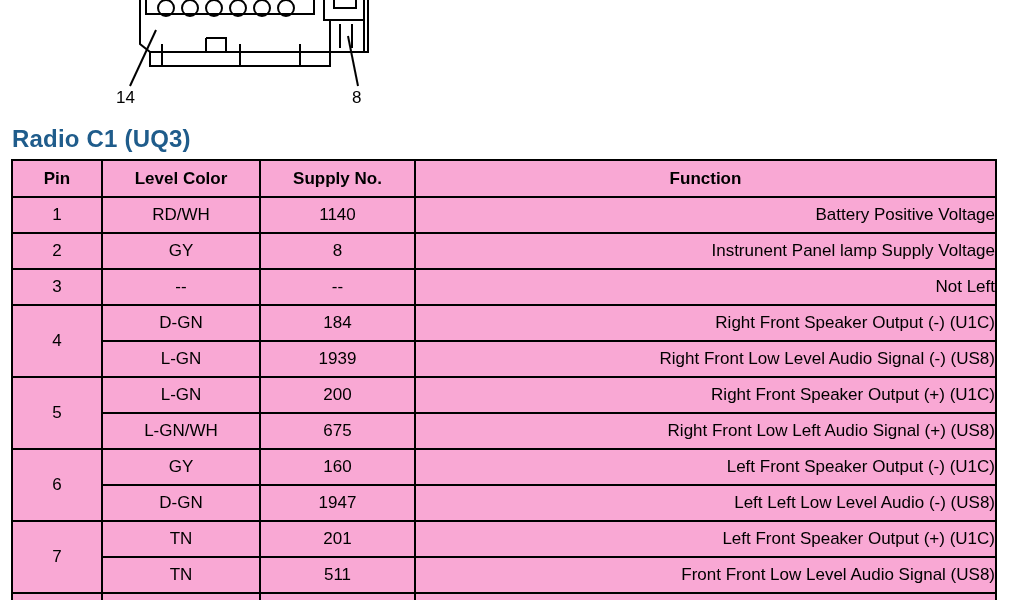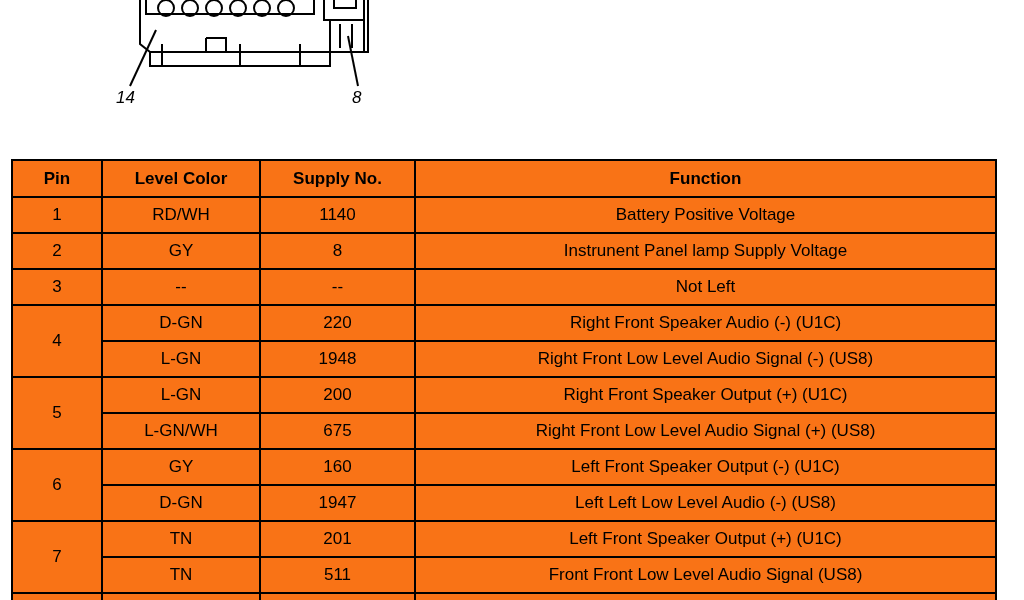--- a/index.html
+++ b/index.html
@@ -20,21 +20,20 @@
     height: 600px;
   }
 
   
   .diagram {
     position: absolute;
     left: 0;
     top: 0;
     width: 1024px;
     height: 112px;
-    font-style: italic;
   }
   .diag-svg { display: block; }
 
   .callout-label {
     position: absolute;
     font-size: 17px;
     font-family: "Liberation Sans", sans-serif;
     color: #000;
     line-height: 1;
   }
@@ -67,37 +66,37 @@
   }
   table.pinout th,
   table.pinout td {
     border: 2px solid #000000;
     font-size: 17px;
     font-family: "Liberation Sans", sans-serif;
     color: #000;
     padding: 0;
     height: 34px;
     vertical-align: middle;
-    background: #f97316;
+    background: #f9a8d4;
   }
   table.pinout thead th {
     font-weight: bold;
     text-align: center;
     height: 35px;
   }
   col.c-pin     { width: 90px; }
   col.c-wire    { width: 158px; }
   col.c-circuit { width: 155px; }
   col.c-func    { width: 581px; }
 
   td.pin, td.wire, td.circuit {
     text-align: center;
   }
   td.func {
-    text-align: center;
+    text-align: right;
     padding-left: 8px;
   }
   
   .sub-row td {
     height: 34px;
   }
 </style>
 </head>
 <body>
 
@@ -140,20 +139,21 @@
 
       <g stroke="#000" stroke-width="2" fill="none">
         <line x1="156" y1="30" x2="130" y2="86"></line>
         <line x1="348" y1="36" x2="358" y2="86"></line>
       </g>
     </svg>
     <span class="callout-label callout-14">14</span>
     <span class="callout-label callout-8">8</span>
   </div>
 
+  <div class="section-title">Radio C1 (UQ3)</div>
 
   <div class="table-wrap">
     <table class="pinout">
       <colgroup>
         <col class="c-pin">
         <col class="c-wire">
         <col class="c-circuit">
         <col class="c-func">
       </colgroup>
       <thead>
@@ -183,39 +183,39 @@
         <tr>
           <td class="pin">3</td>
           <td class="wire">--</td>
           <td class="circuit">--</td>
           <td class="func">Not Left</td>
         </tr>
 
         <tr>
           <td class="pin" rowspan="2">4</td>
           <td class="wire">D-GN</td>
-          <td class="circuit">220</td>
-          <td class="func">Right Front Speaker Audio (-) (U1C)</td>
+          <td class="circuit">184</td>
+          <td class="func">Right Front Speaker Output (-) (U1C)</td>
         </tr>
         <tr class="sub-row">
           <td class="wire">L-GN</td>
-          <td class="circuit">1948</td>
+          <td class="circuit">1939</td>
           <td class="func">Right Front Low Level Audio Signal (-) (US8)</td>
         </tr>
 
         <tr>
           <td class="pin" rowspan="2">5</td>
           <td class="wire">L-GN</td>
           <td class="circuit">200</td>
           <td class="func">Right Front Speaker Output (+) (U1C)</td>
         </tr>
         <tr class="sub-row">
           <td class="wire">L-GN/WH</td>
           <td class="circuit">675</td>
-          <td class="func">Right Front Low Level Audio Signal (+) (US8)</td>
+          <td class="func">Right Front Low Left Audio Signal (+) (US8)</td>
         </tr>
 
         <tr>
           <td class="pin" rowspan="2">6</td>
           <td class="wire">GY</td>
           <td class="circuit">160</td>
           <td class="func">Left Front Speaker Output (-) (U1C)</td>
         </tr>
         <tr class="sub-row">
           <td class="wire">D-GN</td>

